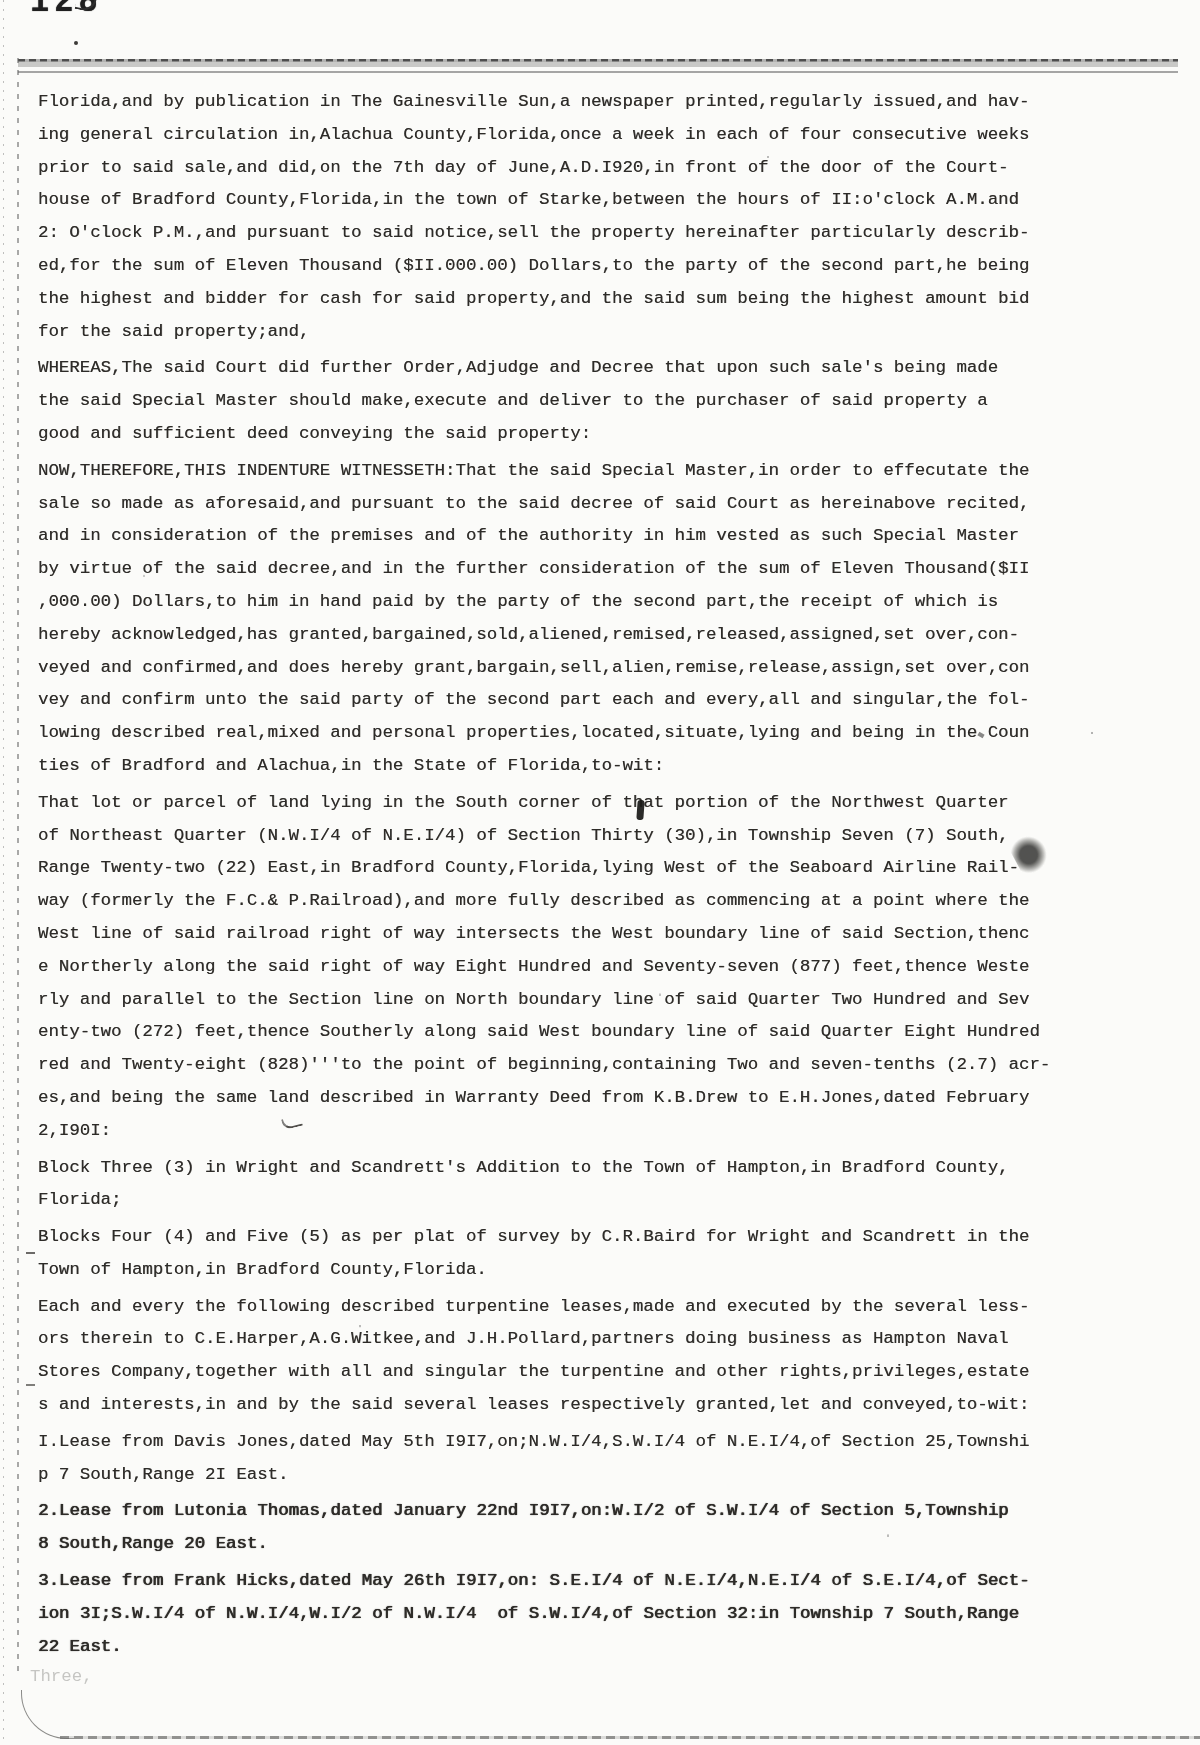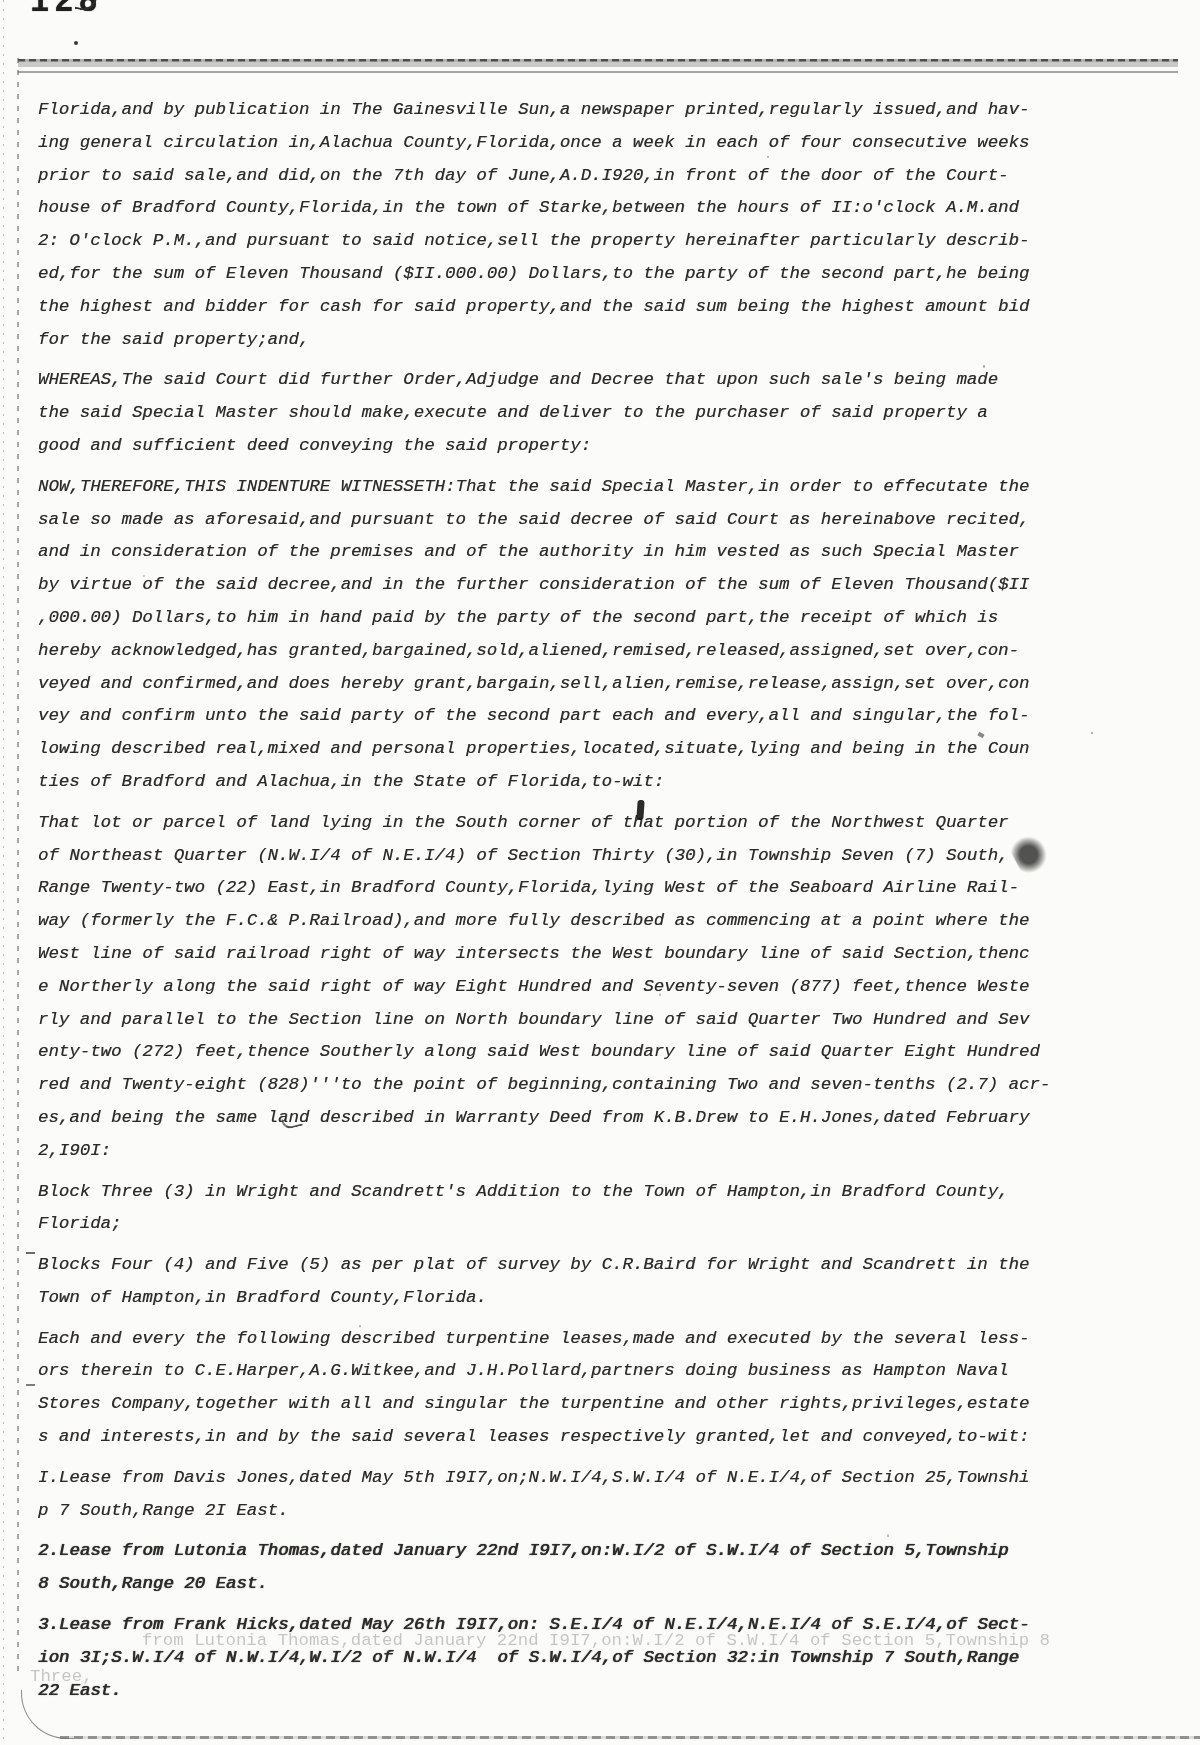--- a/index.html
+++ b/index.html
@@ -46,21 +46,21 @@
     position:absolute; left:17px; top:58px; width:1.5px; height:1620px;
     background:repeating-linear-gradient(to bottom, rgba(100,100,100,.55) 0 5px, transparent 5px 12px);
   }
 
   .text-block {
     position:absolute; left:38px; top:86px; width:1014px;
     font-size:17.4px; line-height:32.8px;
     white-space:pre; 
     text-shadow:0.35px 0.35px 0.55px rgba(45,42,38,.6);
   }
-  .para { margin:8px 0 4px 0;font-style:italic; }
+  .para { margin:0 0 4px 0; }
   .para.heavy .line {
     text-shadow:0.7px 0 0 rgba(42,40,36,.95), 0 0 1.2px rgba(42,40,36,.7);
   }
   .line { height:32.8px; }
 
   .ghost-line {
     position:absolute;
     font-size:17.4px; white-space:pre;
     color:#4a4a46; opacity:.3; filter:blur(.7px);
   }
@@ -111,21 +111,20 @@
 
   <div class="mark squiggle-top"></div>
   <div class="mark dot-mark"></div>
 
   <div class="top-rule"></div>
   <div class="vline-outer"></div>
   <div class="vline-inner"></div>
 
   <div class="text-block"><div class="para"><div class="line">Florida,and by publication in The Gainesville Sun,a newspaper printed,regularly issued,and hav-</div><div class="line">ing general circulation in,Alachua County,Florida,once a week in each of four consecutive weeks</div><div class="line">prior to said sale,and did,on the 7th day of June,A.D.I920,in front of the door of the Court-</div><div class="line">house of Bradford County,Florida,in the town of Starke,between the hours of II:o'clock A.M.and</div><div class="line">2: O'clock P.M.,and pursuant to said notice,sell the property hereinafter particularly describ-</div><div class="line">ed,for the sum of Eleven Thousand ($II.000.00) Dollars,to the party of the second part,he being</div><div class="line">the highest and bidder for cash for said property,and the said sum being the highest amount bid</div><div class="line">for the said property;and,</div></div><div class="para"><div class="line">WHEREAS,The said Court did further Order,Adjudge and Decree that upon such sale's being made</div><div class="line">the said Special Master should make,execute and deliver to the purchaser of said property a</div><div class="line">good and sufficient deed conveying the said property:</div></div><div class="para"><div class="line">NOW,THEREFORE,THIS INDENTURE WITNESSETH:That the said Special Master,in order to effecutate the</div><div class="line">sale so made as aforesaid,and pursuant to the said decree of said Court as hereinabove recited,</div><div class="line">and in consideration of the premises and of the authority in him vested as such Special Master</div><div class="line">by virtue of the said decree,and in the further consideration of the sum of Eleven Thousand($II</div><div class="line">,000.00) Dollars,to him in hand paid by the party of the second part,the receipt of which is</div><div class="line">hereby acknowledged,has granted,bargained,sold,aliened,remised,released,assigned,set over,con-</div><div class="line">veyed and confirmed,and does hereby grant,bargain,sell,alien,remise,release,assign,set over,con</div><div class="line">vey and confirm unto the said party of the second part each and every,all and singular,the fol-</div><div class="line">lowing described real,mixed and personal properties,located,situate,lying and being in the Coun</div><div class="line">ties of Bradford and Alachua,in the State of Florida,to-wit:</div></div><div class="para"><div class="line">That lot or parcel of land lying in the South corner of that portion of the Northwest Quarter</div><div class="line">of Northeast Quarter (N.W.I/4 of N.E.I/4) of Section Thirty (30),in Township Seven (7) South,</div><div class="line">Range Twenty-two (22) East,in Bradford County,Florida,lying West of the Seaboard Airline Rail-</div><div class="line">way (formerly the F.C.&amp; P.Railroad),and more fully described as commencing at a point where the</div><div class="line">West line of said railroad right of way intersects the West boundary line of said Section,thenc</div><div class="line">e Northerly along the said right of way Eight Hundred and Seventy-seven (877) feet,thence Weste</div><div class="line">rly and parallel to the Section line on North boundary line of said Quarter Two Hundred and Sev</div><div class="line">enty-two (272) feet,thence Southerly along said West boundary line of said Quarter Eight Hundred</div><div class="line">red and Twenty-eight (828)'''to the point of beginning,containing Two and seven-tenths (2.7) acr-</div><div class="line">es,and being the same land described in Warranty Deed from K.B.Drew to E.H.Jones,dated February</div><div class="line">2,I90I:</div></div><div class="para"><div class="line">Block Three (3) in Wright and Scandrett's Addition to the Town of Hampton,in Bradford County,</div><div class="line">Florida;</div></div><div class="para"><div class="line">Blocks Four (4) and Five (5) as per plat of survey by C.R.Baird for Wright and Scandrett in the</div><div class="line">Town of Hampton,in Bradford County,Florida.</div></div><div class="para"><div class="line">Each and every the following described turpentine leases,made and executed by the several less-</div><div class="line">ors therein to C.E.Harper,A.G.Witkee,and J.H.Pollard,partners doing business as Hampton Naval</div><div class="line">Stores Company,together with all and singular the turpentine and other rights,privileges,estate</div><div class="line">s and interests,in and by the said several leases respectively granted,let and conveyed,to-wit:</div></div><div class="para"><div class="line">I.Lease from Davis Jones,dated May 5th I9I7,on;N.W.I/4,S.W.I/4 of N.E.I/4,of Section 25,Townshi</div><div class="line">p 7 South,Range 2I East.</div></div><div class="para heavy"><div class="line">2.Lease from Lutonia Thomas,dated January 22nd I9I7,on:W.I/2 of S.W.I/4 of Section 5,Township</div><div class="line">8 South,Range 20 East.</div></div><div class="para heavy"><div class="line">3.Lease from Frank Hicks,dated May 26th I9I7,on: S.E.I/4 of N.E.I/4,N.E.I/4 of S.E.I/4,of Sect-</div><div class="line">ion 3I;S.W.I/4 of N.W.I/4,W.I/2 of N.W.I/4  of S.W.I/4,of Section 32:in Township 7 South,Range</div><div class="line">22 East.</div></div></div>
 
-  <div class="ghost-line" id="ghost1">from Lutonia Thomas,dated January 22nd I9I7,on:W.I/2 of S.W.I/4 of Section 5,Township 8</div>
   <div class="ghost-line" id="ghost2">Three,</div>
 
   <div class="mark ink-smudge"></div>
   <div class="mark ink-blot"></div>
   <div class="mark pen-swoosh"></div>
   <div class="mark margin-dash1"></div>
   <div class="mark margin-dash2"></div>
   <div class="mark check-speck"></div>
 
   <div class="corner-curve"></div>

